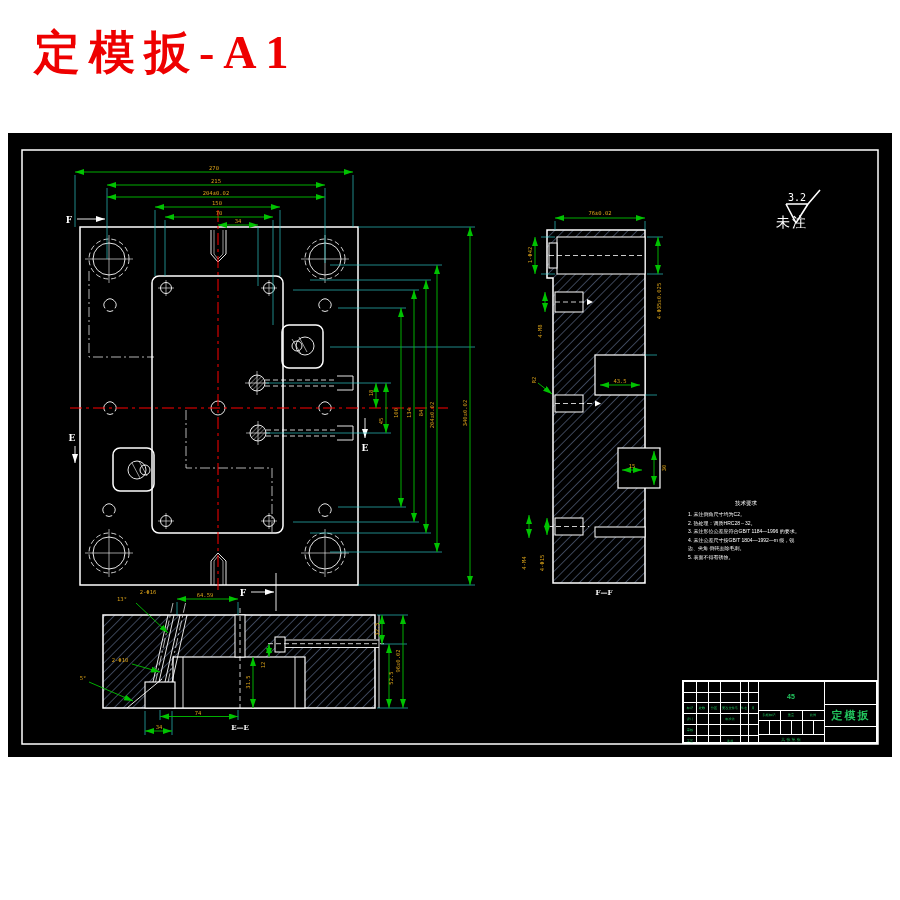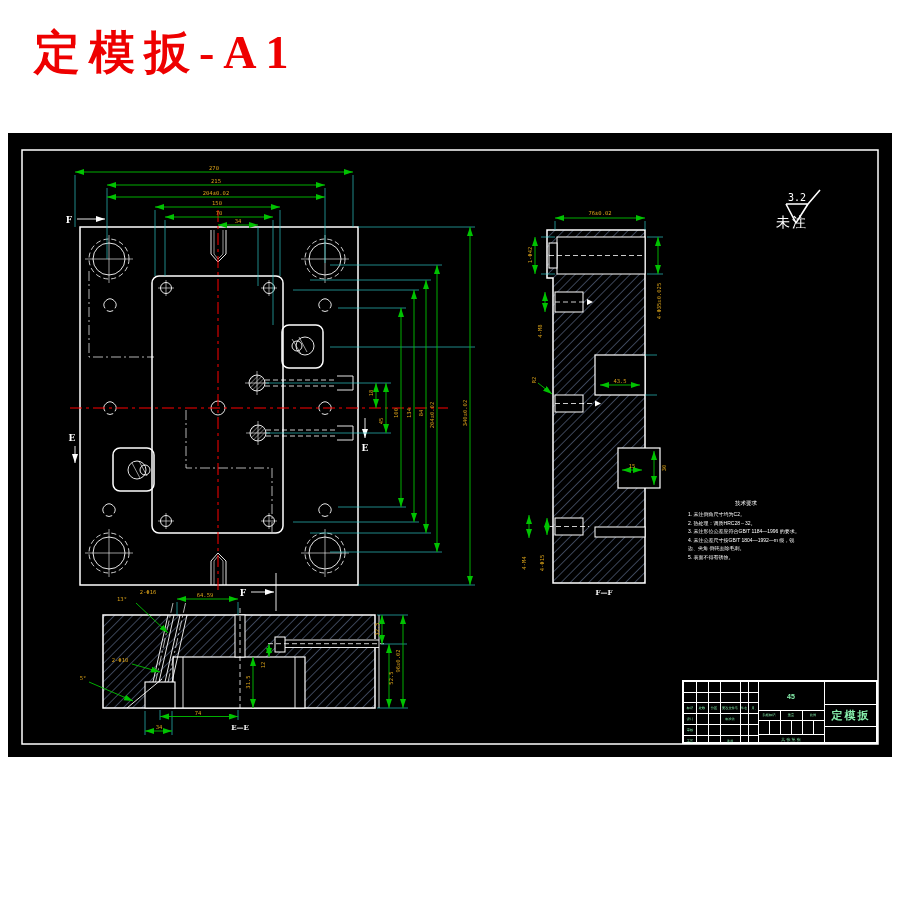--- a/index.html
+++ b/index.html
@@ -21,21 +21,21 @@
   .dt{fill:#d8a018;font-size:5.5px;font-family:"DejaVu Sans Mono",monospace;text-anchor:middle;}
   .lb{fill:#ffffff;font-size:9px;font-family:"DejaVu Serif",serif;font-weight:bold;text-anchor:middle;}
   .sl{fill:#ffffff;font-size:7px;font-family:"DejaVu Serif",serif;font-weight:bold;text-anchor:middle;}
 
   .notes{position:absolute;left:680px;top:366px;width:116px;color:#fff;font-size:5px;line-height:1.7;}
   .notes .nt{text-align:center;font-size:5.5px;margin-bottom:2px;}
   .rough{position:absolute;left:768px;top:56px;color:#fff;display:flex;align-items:flex-start;}
   .rough .rl{font-size:14px;font-weight:normal;margin-top:25px;letter-spacing:2px;}
 
   .tb{position:absolute;left:674px;top:547px;width:196px;height:64px;border:2px solid #fff;
-      box-sizing:border-box;color:#86efac;}
+      box-sizing:border-box;color:#22c55e;}
   .tb .vl{position:absolute;width:1px;background:#fff;}
   .tb .hl{position:absolute;height:1px;background:#fff;}
   .tb .cell{position:absolute;display:flex;align-items:center;justify-content:center;
       overflow:hidden;white-space:nowrap;}
   .f3{font-size:3.2px;} .f4{font-size:4px;} .f7{font-size:7px;font-weight:bold;}
   .f11{font-size:11px;font-weight:bold;letter-spacing:2px;font-family:"Liberation Serif",serif;}
 </style>
 </head>
 <body>
 

